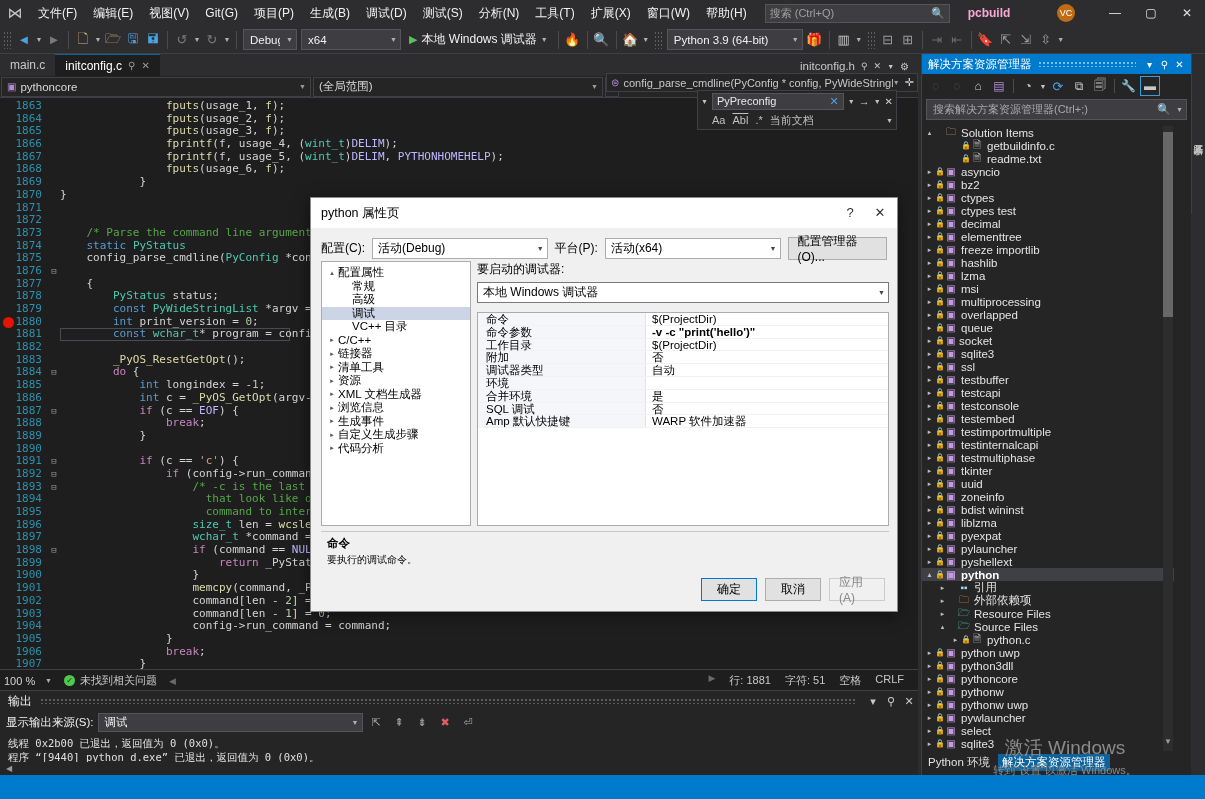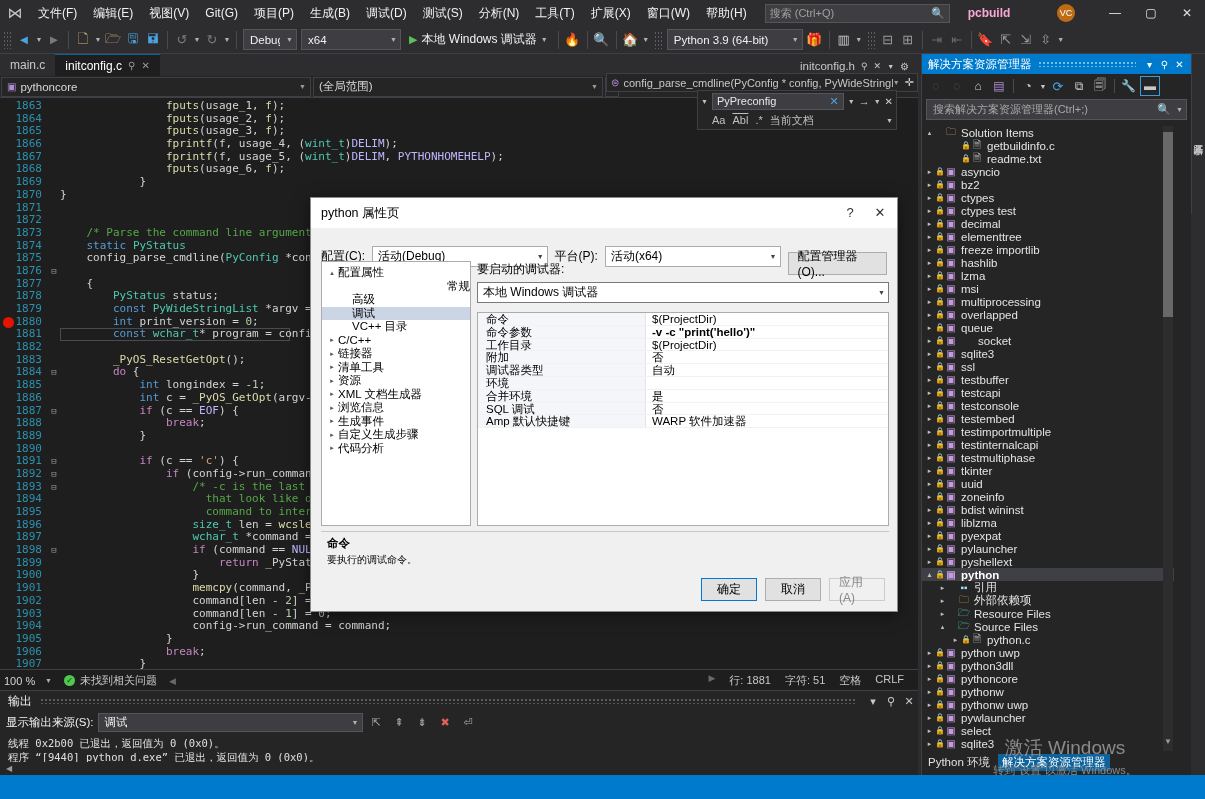--- a/index.html
+++ b/index.html
@@ -186,21 +186,21 @@
   .dlg-title .t { flex:1; }
   .dlg-title .b { width:30px; height:28px; text-align:center; line-height:28px;
                   font-size:13px; color:#333; }
   .dlg-cfg { display:flex; align-items:center; padding:9px 10px 8px 10px; gap:7px; font-size:12px; }
   .dlg-cfg .lb { white-space:nowrap; }
   .wcombo { height:21px; background:#fff; border:1px solid #acacac; display:flex;
             align-items:center; padding:0 3px 0 5px; font-size:12px; color:#000; }
   .wcombo .v { flex:1; white-space:nowrap; overflow:hidden; }
   .wcombo .a { font-size:7px; color:#444; padding-left:5px; }
   .wbtn { height:23px; padding:0 9px; background:#e1e1e1; border:1px solid #adadad;
-          font-size:12px; display:flex; align-items:center; justify-content:center; color:#000;margin-top:15px; }
+          font-size:12px; display:flex; align-items:center; justify-content:center; color:#000; }
   .wbtn.primary { border:1px solid #0078d7; background:#e1e1e1; }
   .wbtn.dis { color:#888; background:#f0f0f0; border-color:#cccccc; }
 
   .dlg-body { position:absolute; left:10px; top:63px; width:568px; height:265px; display:flex; gap:6px; }
   .dlg-left { width:150px; background:#fff; border:1px solid #acacac; padding:4px 0 0 4px; overflow:hidden; }
   .dlg-right { flex:1; display:flex; flex-direction:column; }
   .pg-label { font-size:12px; margin-bottom:4px; }
   .pg-combo { height:21px; background:#fff; border:1px solid #7a7a7a; display:flex;
               align-items:center; padding:0 3px 0 5px; font-size:12px; color:#000; margin-bottom:9px; }
   .pg-combo .v { flex:1; }
@@ -561,21 +561,21 @@
         <div class="tr" style="padding-left: 2px;">
           <span class="arw">▸</span>
           <span class="lock">🔒</span>
           <span class="ic ic-proj">▣</span>
           <span style="margin-left: 3px;">queue</span>
         </div>
         <div class="tr" style="padding-left: 2px;">
           <span class="arw">▸</span>
           <span class="lock">🔒</span>
           <span class="ic ic-proj">▣</span>
-          <span style="margin-left: 20px;">socket</span>
+          <span style="margin-left: 1px;">socket</span>
         </div>
         <div class="tr" style="padding-left: 2px;">
           <span class="arw">▸</span>
           <span class="lock">🔒</span>
           <span class="ic ic-proj">▣</span>
           <span style="margin-left: 3px;">sqlite3</span>
         </div>
         <div class="tr" style="padding-left: 2px;">
           <span class="arw">▸</span>
           <span class="lock">🔒</span>
@@ -800,21 +800,21 @@
       </div>
       <div class="wbtn">配置管理器(O)...</div>
     </div>
 
     <div class="dlg-body">
       <div class="dlg-left" id="dlg-tree">
           <div class="tnode" style="padding-left: 0px;">
             <span class="arw">▴</span>
             <span>配置属性</span>
           </div>
-          <div class="tnode" style="padding-left: 14px; justify-content: flex-end;">
+          <div class="tnode" style="padding-left: 14px;">
             <span class="arw"></span>
             <span>常规</span>
           </div>
           <div class="tnode" style="padding-left: 14px;">
             <span class="arw"></span>
             <span>高级</span>
           </div>
           <div class="tnode sel" style="padding-left: 18px; margin-left: -4px; width: 150px;">
             <span class="arw"></span>
             <span>调试</span>

